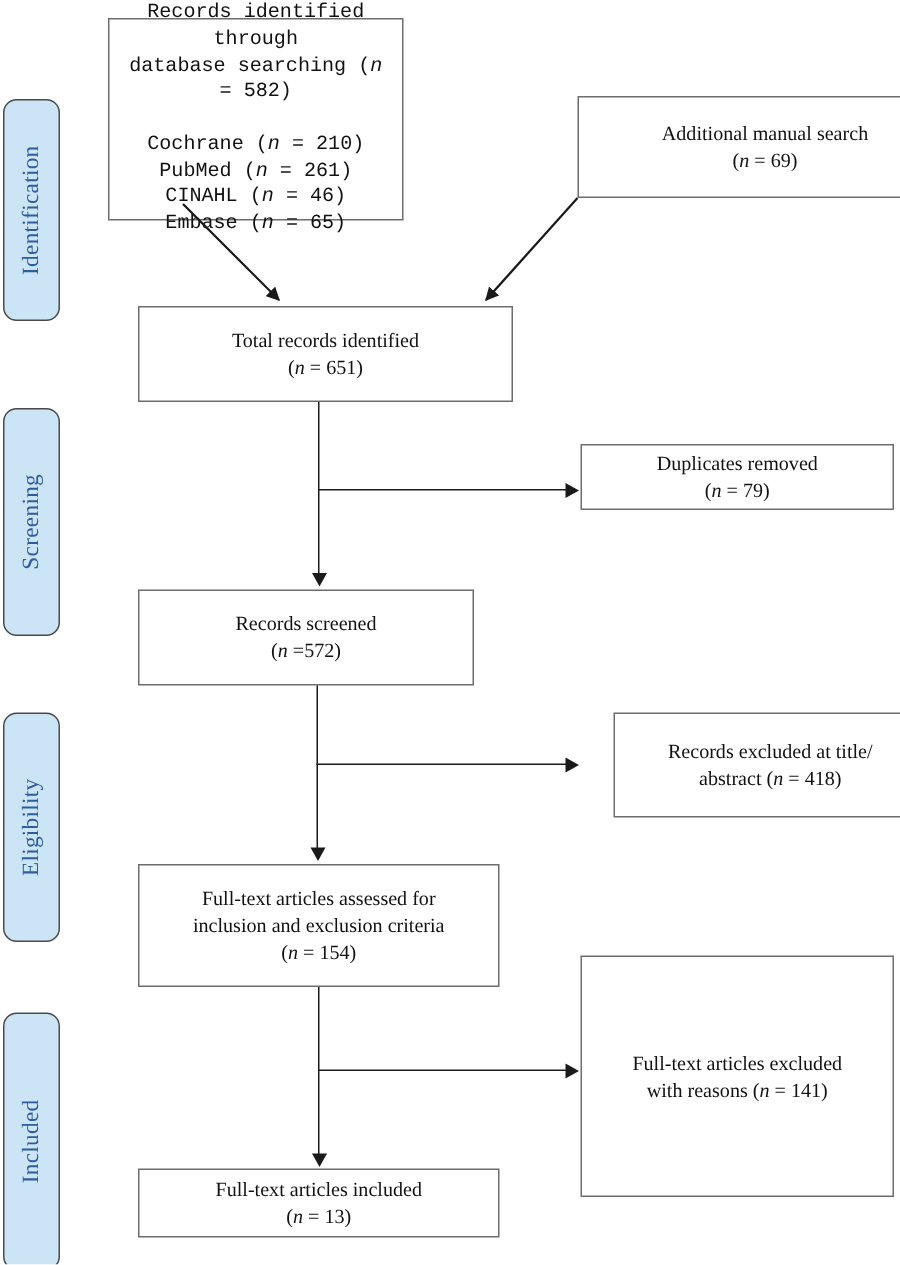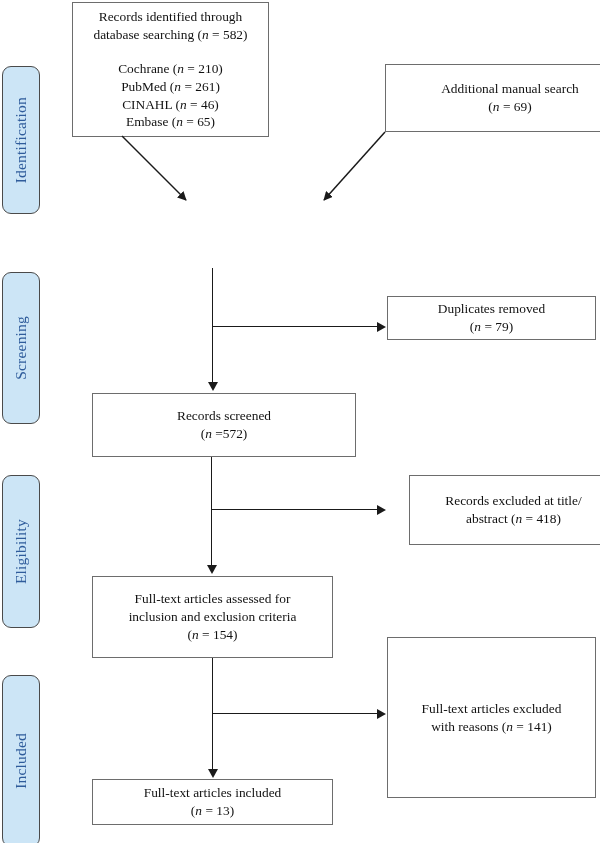--- a/index.html
+++ b/index.html
@@ -110,41 +110,45 @@
   </div>
 
   <div class="stage-tab" style="left:2px; top:475px; width:38px; height:153px;">
     <span class="stage-label">Eligibility</span>
   </div>
 
   <div class="stage-tab" style="left:2px; top:675px; width:38px; height:172px;">
     <span class="stage-label">Included</span>
   </div>
 
-  <div class="flow-box" style="left:72px; top:2px; width:197px; height:135px;">
+  <div class="flow-box" style="left:72px; top:12px; width:197px; height:135px;font-family:Liberation Mono, monospace;">
     <p class="para">Records identified through
 database searching (<em class="nvar">n</em> = 582)</p>
     <p class="para">Cochrane (<em class="nvar">n</em> = 210)
 PubMed (<em class="nvar">n</em> = 261)
 CINAHL (<em class="nvar">n</em> = 46)
 Embase (<em class="nvar">n</em> = 65)</p>
   </div>
 
   <div class="flow-box" style="left:385px; top:64px; width:250px; height:68px;justify-content:center;">
     <p class="lines">Additional manual search
 (<em class="nvar">n</em> = 69)</p>
   </div>
 
+  <div class="flow-box" style="left:92px; top:204px; width:250px; height:64px;">
+    <p class="lines">Total records identified
+(<em class="nvar">n</em> = 651)</p>
+  </div>
 
   <div class="flow-box" style="left:387px; top:296px; width:209px; height:44px;">
     <p class="lines">Duplicates removed
 (<em class="nvar">n</em> = 79)</p>
   </div>
 
-  <div class="flow-box" style="left:92px; top:393px; width:264px; height:64px;">
+  <div class="flow-box" style="left:92px; top:393px; width:224px; height:64px;">
     <p class="lines">Records screened
 (<em class="nvar">n</em> =572)</p>
   </div>
 
   <div class="flow-box" style="left:387px; top:475px; width:209px; height:70px;margin-left:22px;">
     <p class="lines">Records excluded at title/
 abstract (<em class="nvar">n</em> = 418)</p>
   </div>
 
   <div class="flow-box" style="left:92px; top:576px; width:241px; height:82px;">

